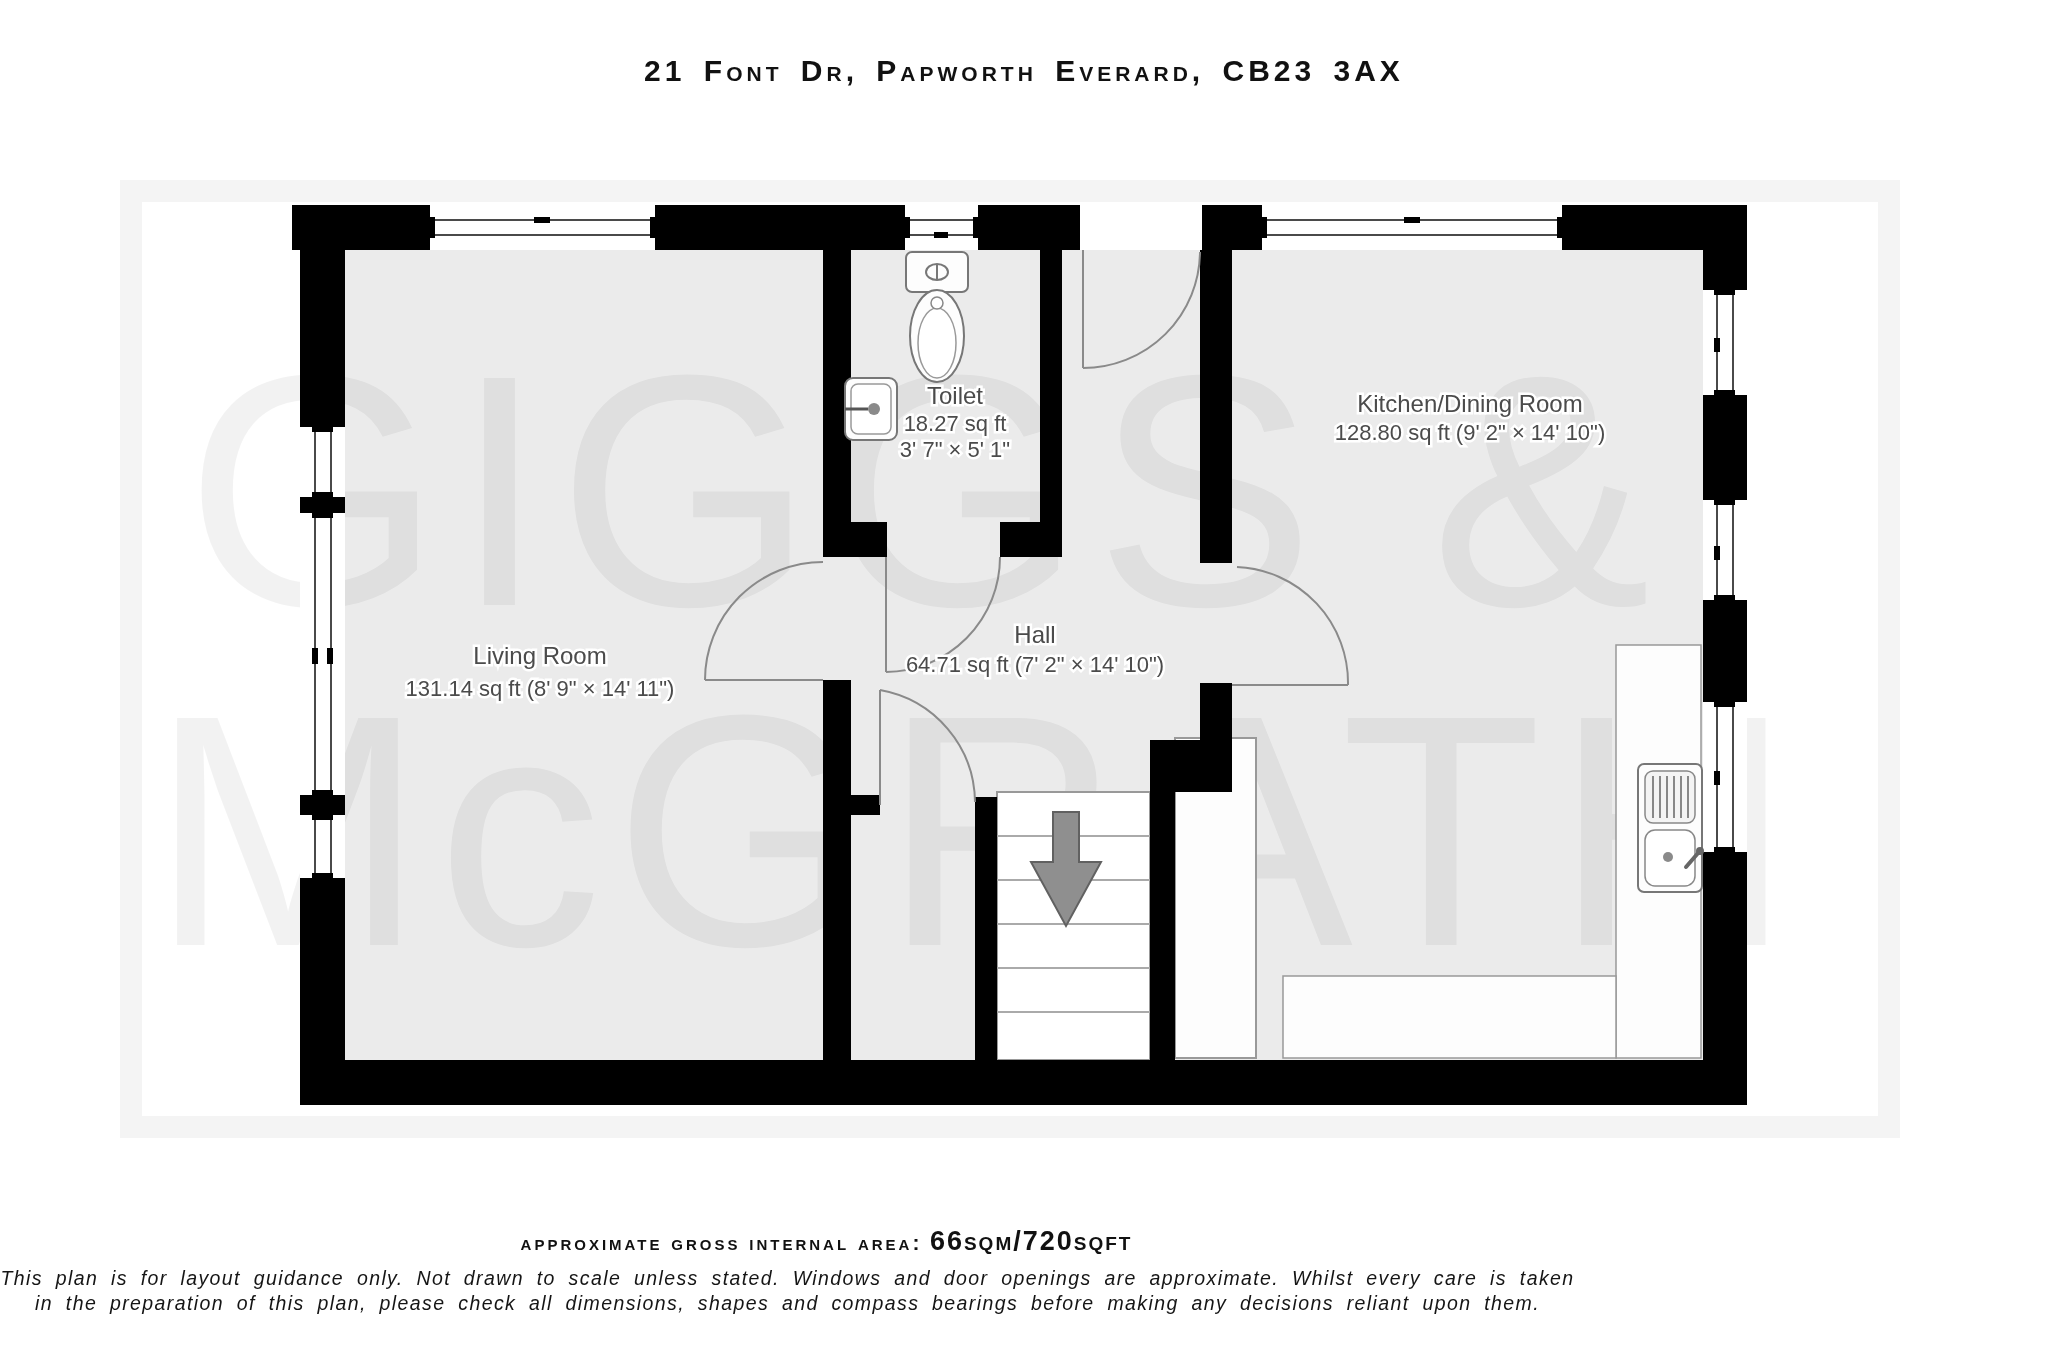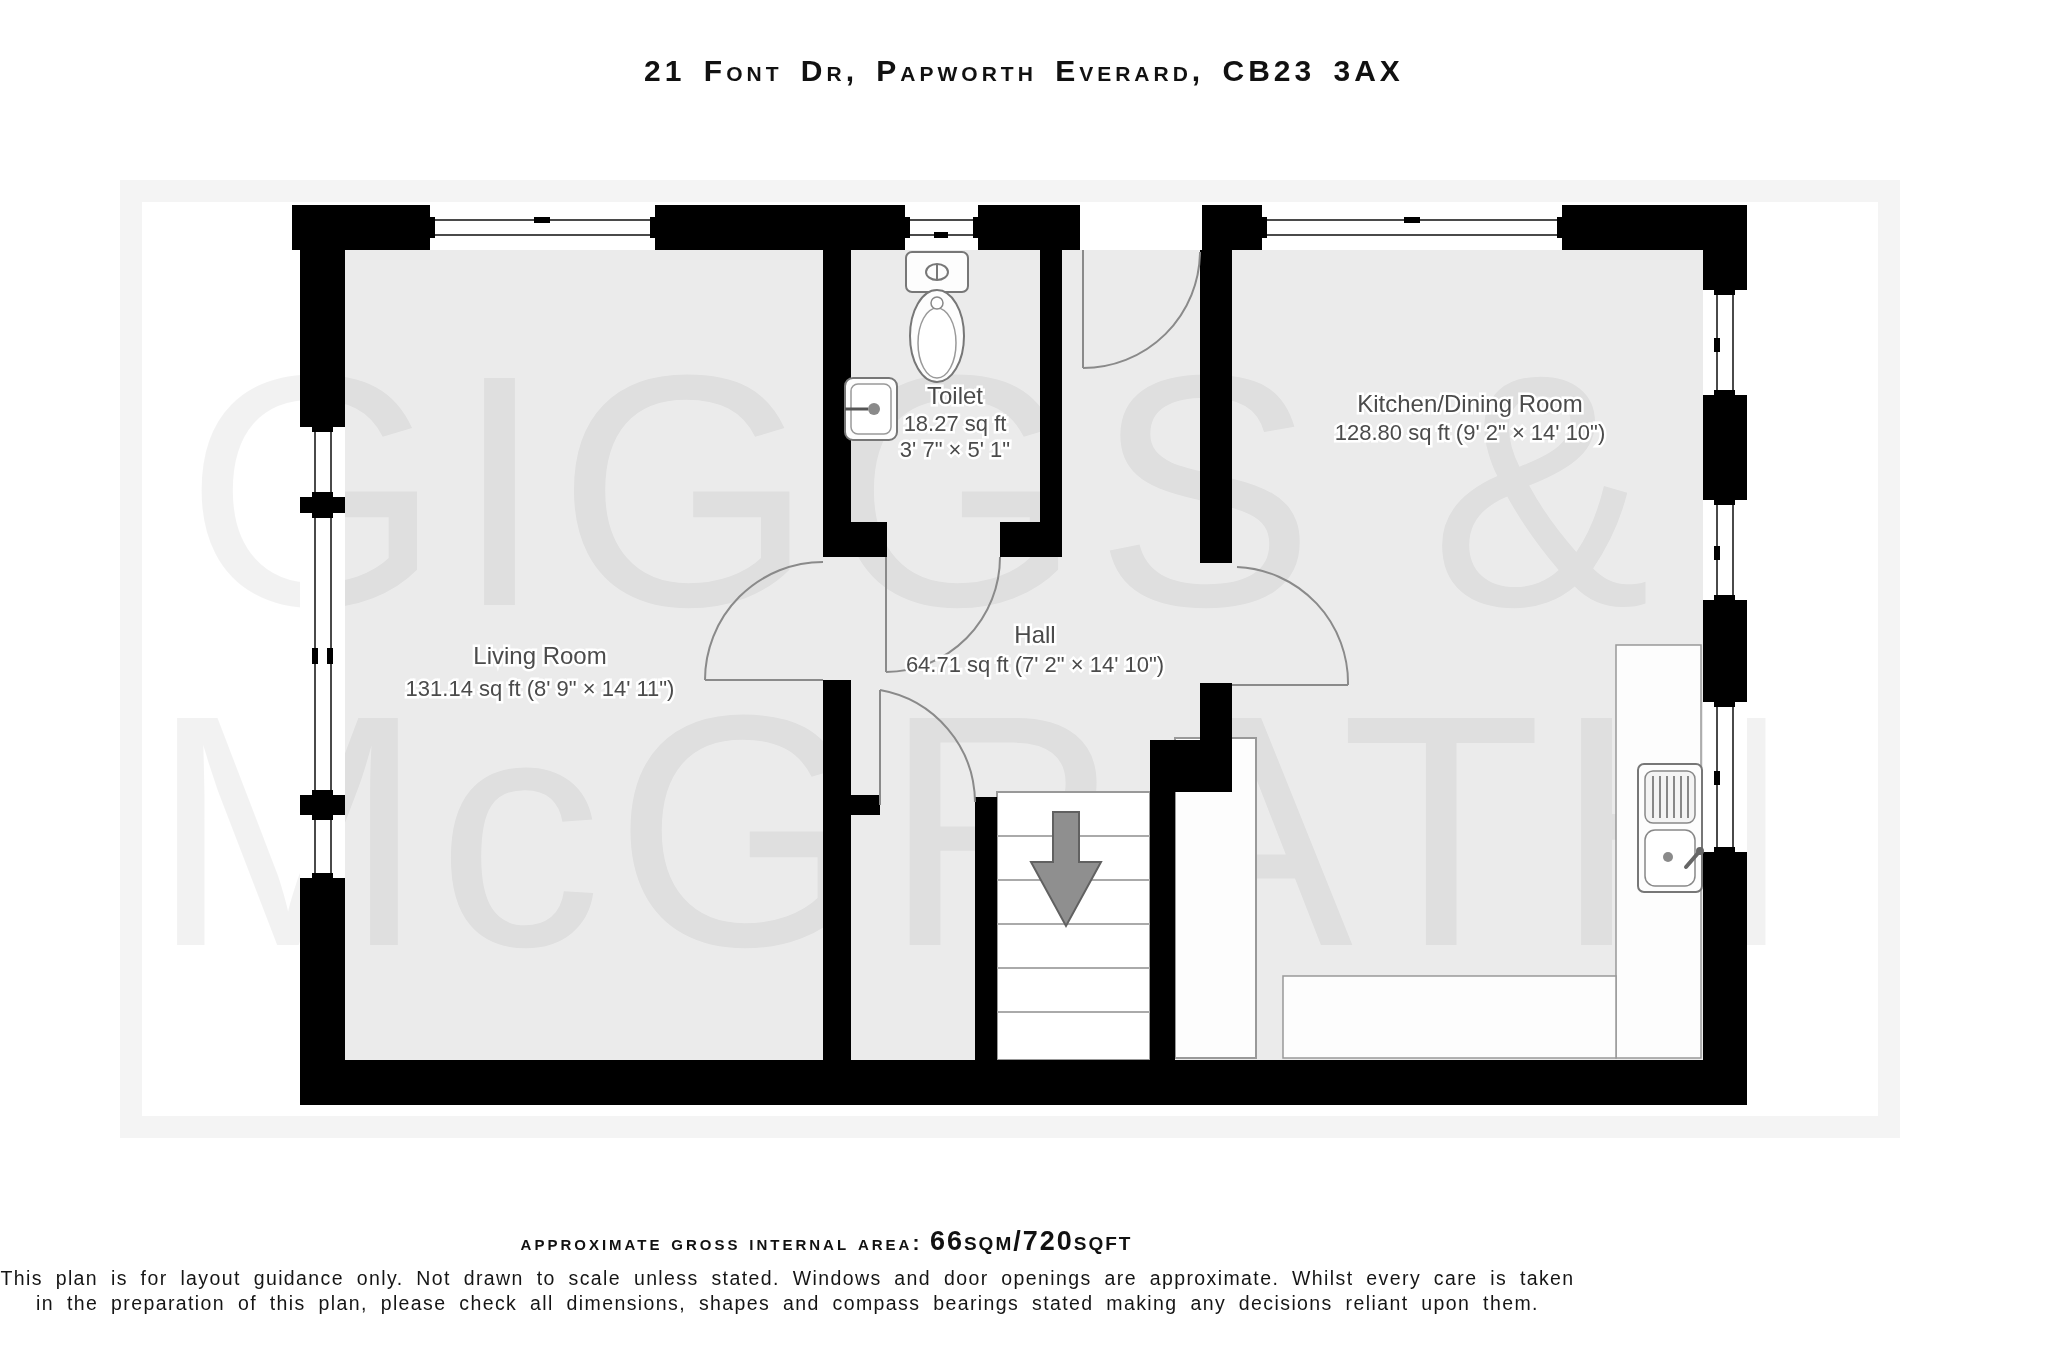--- a/index.html
+++ b/index.html
@@ -13,21 +13,21 @@
          font-family:"Liberation Sans", sans-serif;}
   .room-name{font-size:24px;}
   .room-dims{font-size:22px;}
   .wm{fill:rgba(0,0,0,0.05);font-family:"Liberation Sans", sans-serif;font-size:330px;
       letter-spacing:12px;}
   #footer-area{position:absolute;top:1226px;left:0;width:1575px;text-align:center;
       font-variant:small-caps;font-weight:bold;color:#111;letter-spacing:3px;padding-left:39px;}
   #footer-area .lbl{font-size:21px;}
   #footer-area .val{font-size:27px;letter-spacing:2px;}
   #disclaimer{position:absolute;top:1266px;left:0;width:1575px;text-align:center;
-      font-size:19.5px;line-height:25px;letter-spacing:1.4px;word-spacing:6px;color:#151515;}
+      font-size:19.5px;line-height:25px;letter-spacing:1.4px;word-spacing:6px;color:#151515;font-style:italic;}
   .win-line{stroke:#4a4a4a;stroke-width:2;}
   .door{stroke:#8a8a8a;stroke-width:2;fill:none;}
   .fix{stroke:#777;fill:#fdfdfd;}
 </style>
 </head>
 <body>
 
 <div id="page">
 
   <div id="title">21 Font Dr, Papworth Everard, CB23 3AX</div>
@@ -252,16 +252,16 @@
     </g>
   </svg>
 
   <div id="footer-area">
     <span class="lbl">approximate gross internal area:</span>
     <span class="val">66sqm/720sqft</span>
   </div>
 
   <div id="disclaimer">
     <div>This plan is for layout guidance only. Not drawn to scale unless stated. Windows and door openings are approximate. Whilst every care is taken</div>
-    <div>in the preparation of this plan, please check all dimensions, shapes and compass bearings stated making any decisions reliant upon them.</div>
+    <div>in the preparation of this plan, please check all dimensions, shapes and compass bearings before making any decisions reliant upon them.</div>
   </div>
 
 </div>
 
 </body></html>

